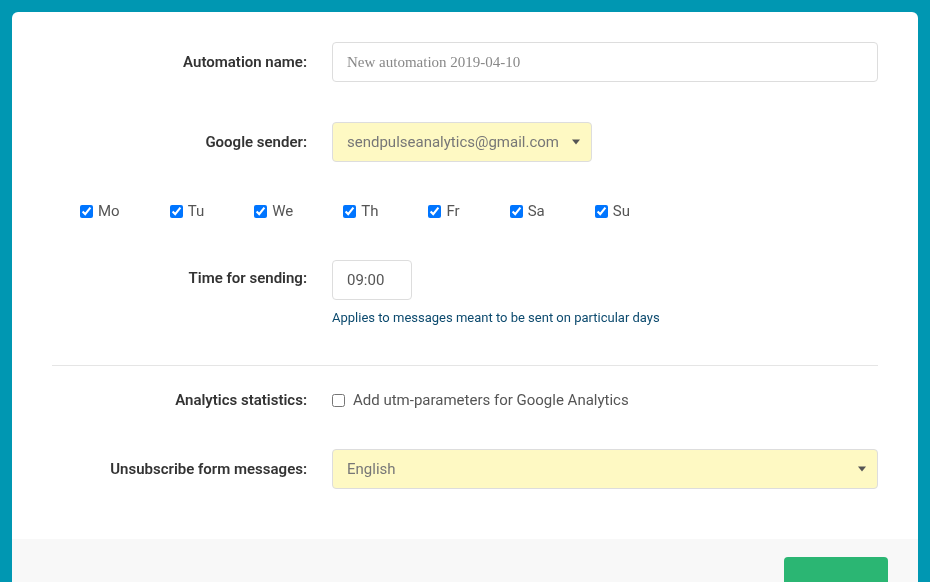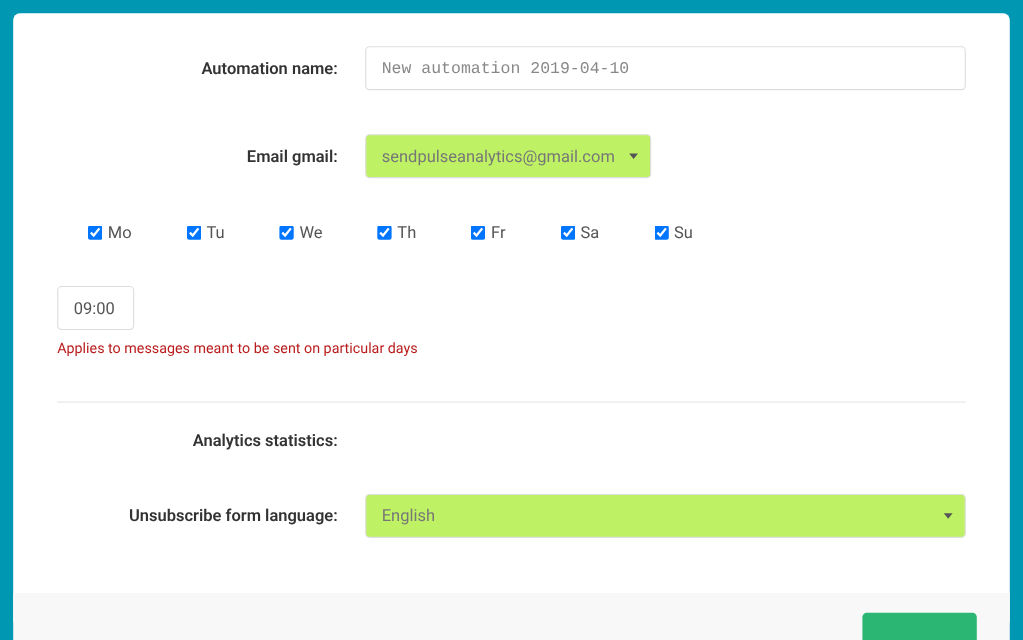--- a/index.html
+++ b/index.html
@@ -47,39 +47,39 @@
       align-items: center;
     }
     .text-input {
       width: 100%;
       height: 40px;
       border: 1px solid #ddd;
       border-radius: 4px;
       padding: 0 14px;
       font-size: 15px;
       color: #701a75;
-      font-family: Liberation Mono, monospace;
+      font-family: Liberation Serif, serif;
       outline: none;
     }
     .text-input::placeholder {
       color: #888;
     }
     .select-wrap {
       position: relative;
       flex: 1;
     }
     .select {
       width: 100%;
       height: 40px;
       border: 1px solid #ddd;
       border-radius: 4px;
       padding: 0 30px 0 14px;
       font-size: 15px;
       color: #777;
-      background: #bef264;
+      background: #fef9c3;
       font-family: inherit;
       outline: none;
       appearance: none;
       -webkit-appearance: none;
       -moz-appearance: none;
       cursor: pointer;
     }
     .select-arrow {
       position: absolute;
       right: 12px;
@@ -89,21 +89,21 @@
       height: 0;
       border-left: 4px solid transparent;
       border-right: 4px solid transparent;
       border-top: 5px solid #555;
       pointer-events: none;
     }
     .name-input-wrap {
       flex: 1;
     }
     .short-input {
-      width: 70px;
+      width: 80px;
       height: 40px;
       border: 1px solid #ddd;
       border-radius: 4px;
       padding: 0 14px;
       font-size: 15px;
       color: #555;
       font-family: inherit;
       outline: none;
     }
     .days-group {
@@ -124,21 +124,21 @@
       height: 13px;
       cursor: pointer;
     }
     .time-row .form-control {
       flex-direction: column;
       align-items: flex-start;
       gap: 10px;
     }
     .hint-text {
       font-size: 13px;
-      color: #b91c1c;
+      color: #0c4a6e;
     }
     .divider {
       border: none;
       border-top: 1px solid #e5e5e5;
       margin: 10px 0 25px 0;
     }
     .checkbox-inline {
       display: flex;
       align-items: center;
       gap: 8px;
@@ -182,21 +182,21 @@
   <div class="form-area">
 
     <div class="form-row">
       <div class="form-label">Automation name:</div>
       <div class="form-control name-input-wrap">
         <input type="text" class="text-input" placeholder="New automation 2019-04-10" style="">
       </div>
     </div>
 
     <div class="form-row">
-      <div class="form-label">Email gmail:</div>
+      <div class="form-label">Google sender:</div>
       <div class="form-control">
         <div class="select-wrap" style="flex:0 0 260px;">
           <select class="select">
             <option>sendpulseanalytics@gmail.com</option>
           </select>
           <div class="select-arrow"></div>
         </div>
       </div>
     </div>
 
@@ -229,34 +229,41 @@
             </label>
           <label class="day-item">
               <input type="checkbox" checked="" style="">
               <span>Su</span>
             </label>
         </div>
       </div>
     </div>
 
     <div class="form-row time-row">
+      <div class="form-label" style="align-self:flex-start; padding-top:9px;">Time for sending:</div>
       <div class="form-control">
         <input type="text" class="short-input" value="09:00" style="">
         <div class="hint-text">Applies to messages meant to be sent on particular days</div>
       </div>
     </div>
 
     <hr class="divider">
 
     <div class="form-row">
       <div class="form-label">Analytics statistics:</div>
-    </div>
-
-    <div class="form-row">
-      <div class="form-label">Unsubscribe form language:</div>
+      <div class="form-control">
+        <label class="checkbox-inline">
+          <input type="checkbox" style="">
+          <span>Add utm-parameters for Google Analytics</span>
+        </label>
+      </div>
+    </div>
+
+    <div class="form-row">
+      <div class="form-label">Unsubscribe form messages:</div>
       <div class="form-control">
         <div class="select-wrap full-select">
           <select class="select">
             <option>English</option>
           </select>
           <div class="select-arrow"></div>
         </div>
       </div>
     </div>
 

